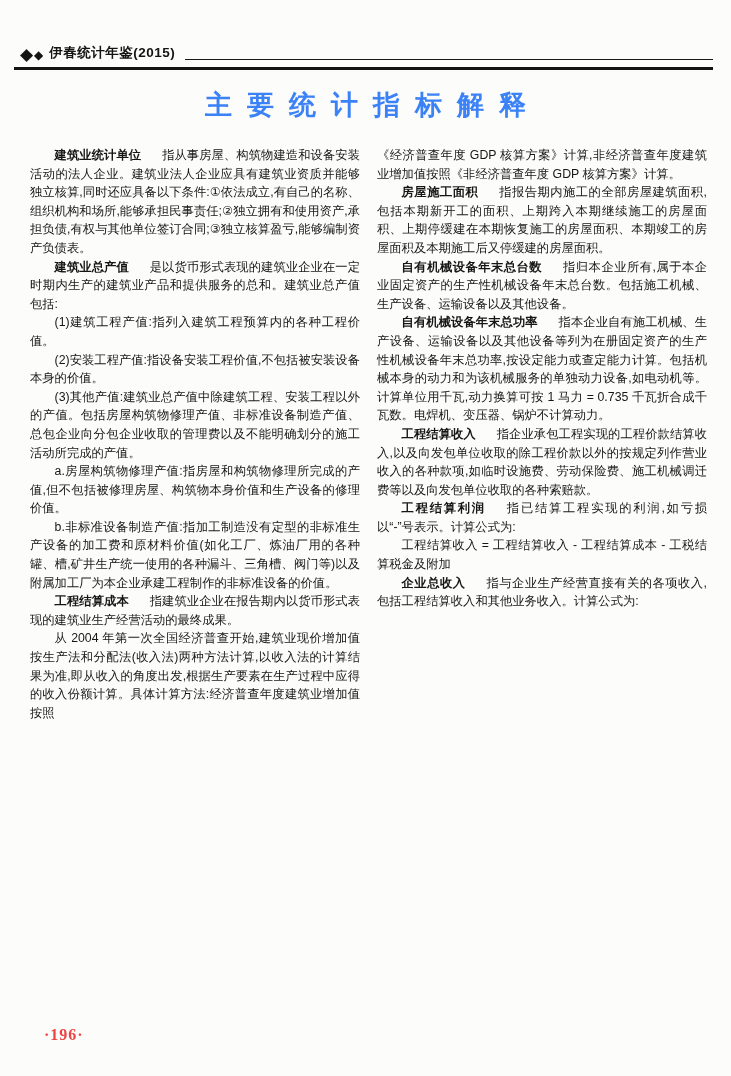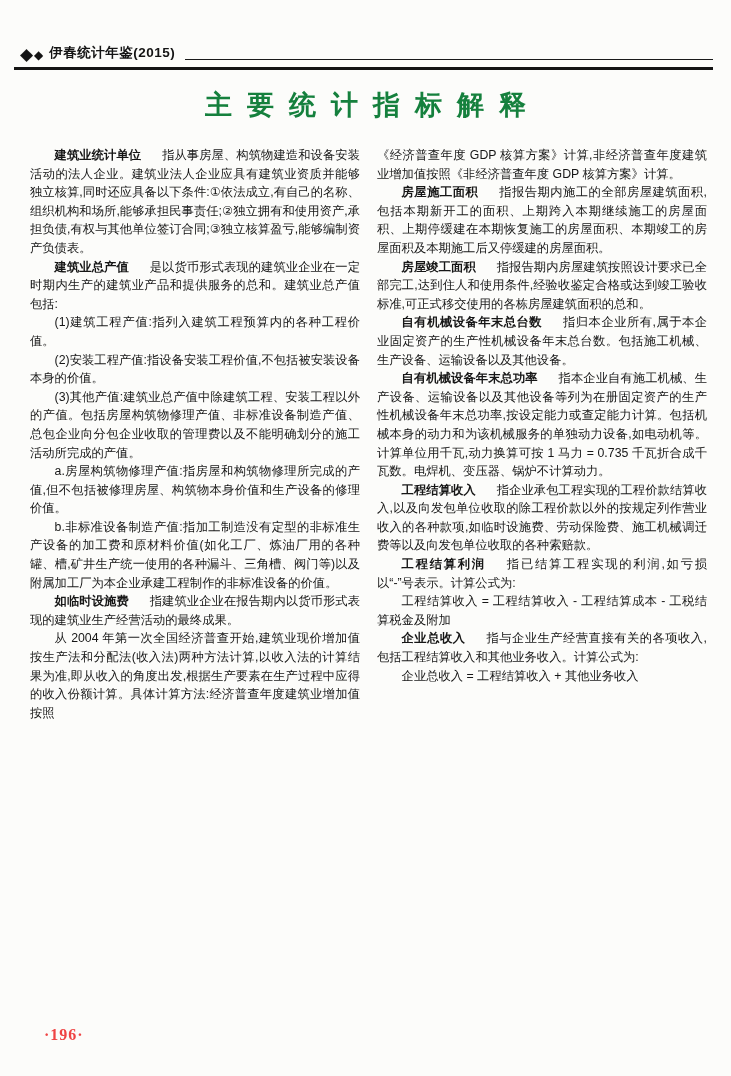--- a/index.html
+++ b/index.html
@@ -22,21 +22,21 @@
   .diamond-sm { font-size:12px; line-height:13px; margin:0 6px 0 1px; }
   .brand { font-size:13.5px; font-weight:700; letter-spacing:0.5px; white-space:nowrap;text-align:center; }
   .baseline-rule { flex:1; border-bottom:1.6px solid #1a1a1a; margin:0 0 2px 10px; }
   .thick-rule { margin-top:5px; height:3.2px; background:#141414; }
   
   .doc-title {
     position:absolute; top:87px; left:0; right:0;
     text-align:center;
     font-size:27px; font-weight:800;
     letter-spacing:15px; text-indent:15px;
-    color:#15803d;
+    color:#3b82f6;
   }
   
   .columns {
     position:absolute; top:146px; left:30px; right:25px;
     display:flex; gap:17px;
   }
   .col {
     width:330px; flex:0 0 330px;
     font-size:12.3px; line-height:18.6px;
     text-align:justify;
@@ -73,32 +73,30 @@
 
   <div class="columns">
     <div class="col">
         <p class="para"><span class="term">建筑业统计单位</span>指从事房屋、构筑物建造和设备安装活动的法人企业。建筑业法人企业应具有建筑业资质并能够独立核算,同时还应具备以下条件:①依法成立,有自己的名称、组织机构和场所,能够承担民事责任;②独立拥有和使用资产,承担负债,有权与其他单位签订合同;③独立核算盈亏,能够编制资产负债表。</p>
         <p class="para"><span class="term">建筑业总产值</span>是以货币形式表现的建筑业企业在一定时期内生产的建筑业产品和提供服务的总和。建筑业总产值包括:</p>
         <p class="para bold">(1)建筑工程产值:指列入建筑工程预算内的各种工程价值。</p>
         <p class="para bold">(2)安装工程产值:指设备安装工程价值,不包括被安装设备本身的价值。</p>
         <p class="para bold">(3)其他产值:建筑业总产值中除建筑工程、安装工程以外的产值。包括房屋构筑物修理产值、非标准设备制造产值、总包企业向分包企业收取的管理费以及不能明确划分的施工活动所完成的产值。</p>
         <p class="para bold">a.房屋构筑物修理产值:指房屋和构筑物修理所完成的产值,但不包括被修理房屋、构筑物本身价值和生产设备的修理价值。</p>
         <p class="para bold">b.非标准设备制造产值:指加工制造没有定型的非标准生产设备的加工费和原材料价值(如化工厂、炼油厂用的各种罐、槽,矿井生产统一使用的各种漏斗、三角槽、阀门等)以及附属加工厂为本企业承建工程制作的非标准设备的价值。</p>
-        <p class="para"><span class="term">如临时设施费</span>指建筑业企业在报告期内以货币形式表现的建筑业生产经营活动的最终成果。</p>
+        <p class="para"><span class="term">工程结算成本</span>指建筑业企业在报告期内以货币形式表现的建筑业生产经营活动的最终成果。</p>
         <p class="para">从 2004 年第一次全国经济普查开始,建筑业现价增加值按生产法和分配法(收入法)两种方法计算,以收入法的计算结果为准,即从收入的角度出发,根据生产要素在生产过程中应得的收入份额计算。具体计算方法:经济普查年度建筑业增加值按照</p>
       </div>
     <div class="col">
         <p class="para no-indent">《经济普查年度 GDP 核算方案》计算,非经济普查年度建筑业增加值按照《非经济普查年度 GDP 核算方案》计算。</p>
         <p class="para"><span class="term">房屋施工面积</span>指报告期内施工的全部房屋建筑面积,包括本期新开工的面积、上期跨入本期继续施工的房屋面积、上期停缓建在本期恢复施工的房屋面积、本期竣工的房屋面积及本期施工后又停缓建的房屋面积。</p>
-        <p class="para"><span class="term">房屋竣工面积</span>指报告期内房屋建筑按照设计要求已全部完工,达到住人和使用条件,经验收鉴定合格或达到竣工验收标准,可正式移交使用的各栋房屋建筑面积的总和。</p>
         <p class="para"><span class="term">自有机械设备年末总台数</span>指归本企业所有,属于本企业固定资产的生产性机械设备年末总台数。包括施工机械、生产设备、运输设备以及其他设备。</p>
         <p class="para"><span class="term">自有机械设备年末总功率</span>指本企业自有施工机械、生产设备、运输设备以及其他设备等列为在册固定资产的生产性机械设备年末总功率,按设定能力或查定能力计算。包括机械本身的动力和为该机械服务的单独动力设备,如电动机等。计算单位用千瓦,动力换算可按 1 马力 = 0.735 千瓦折合成千瓦数。电焊机、变压器、锅炉不计算动力。</p>
         <p class="para"><span class="term">工程结算收入</span>指企业承包工程实现的工程价款结算收入,以及向发包单位收取的除工程价款以外的按规定列作营业收入的各种款项,如临时设施费、劳动保险费、施工机械调迁费等以及向发包单位收取的各种索赔款。</p>
         <p class="para"><span class="term">工程结算利润</span>指已结算工程实现的利润,如亏损以“-”号表示。计算公式为:</p>
         <p class="para bold">工程结算收入 = 工程结算收入 - 工程结算成本 - 工税结算税金及附加</p>
         <p class="para"><span class="term">企业总收入</span>指与企业生产经营直接有关的各项收入,包括工程结算收入和其他业务收入。计算公式为:</p>
-        <p class="para bold">企业总收入 = 工程结算收入 + 其他业务收入</p>
       </div>
   </div>
 
   <div class="page-number">·196·</div>
 
 </div>
 
 </body></html>

